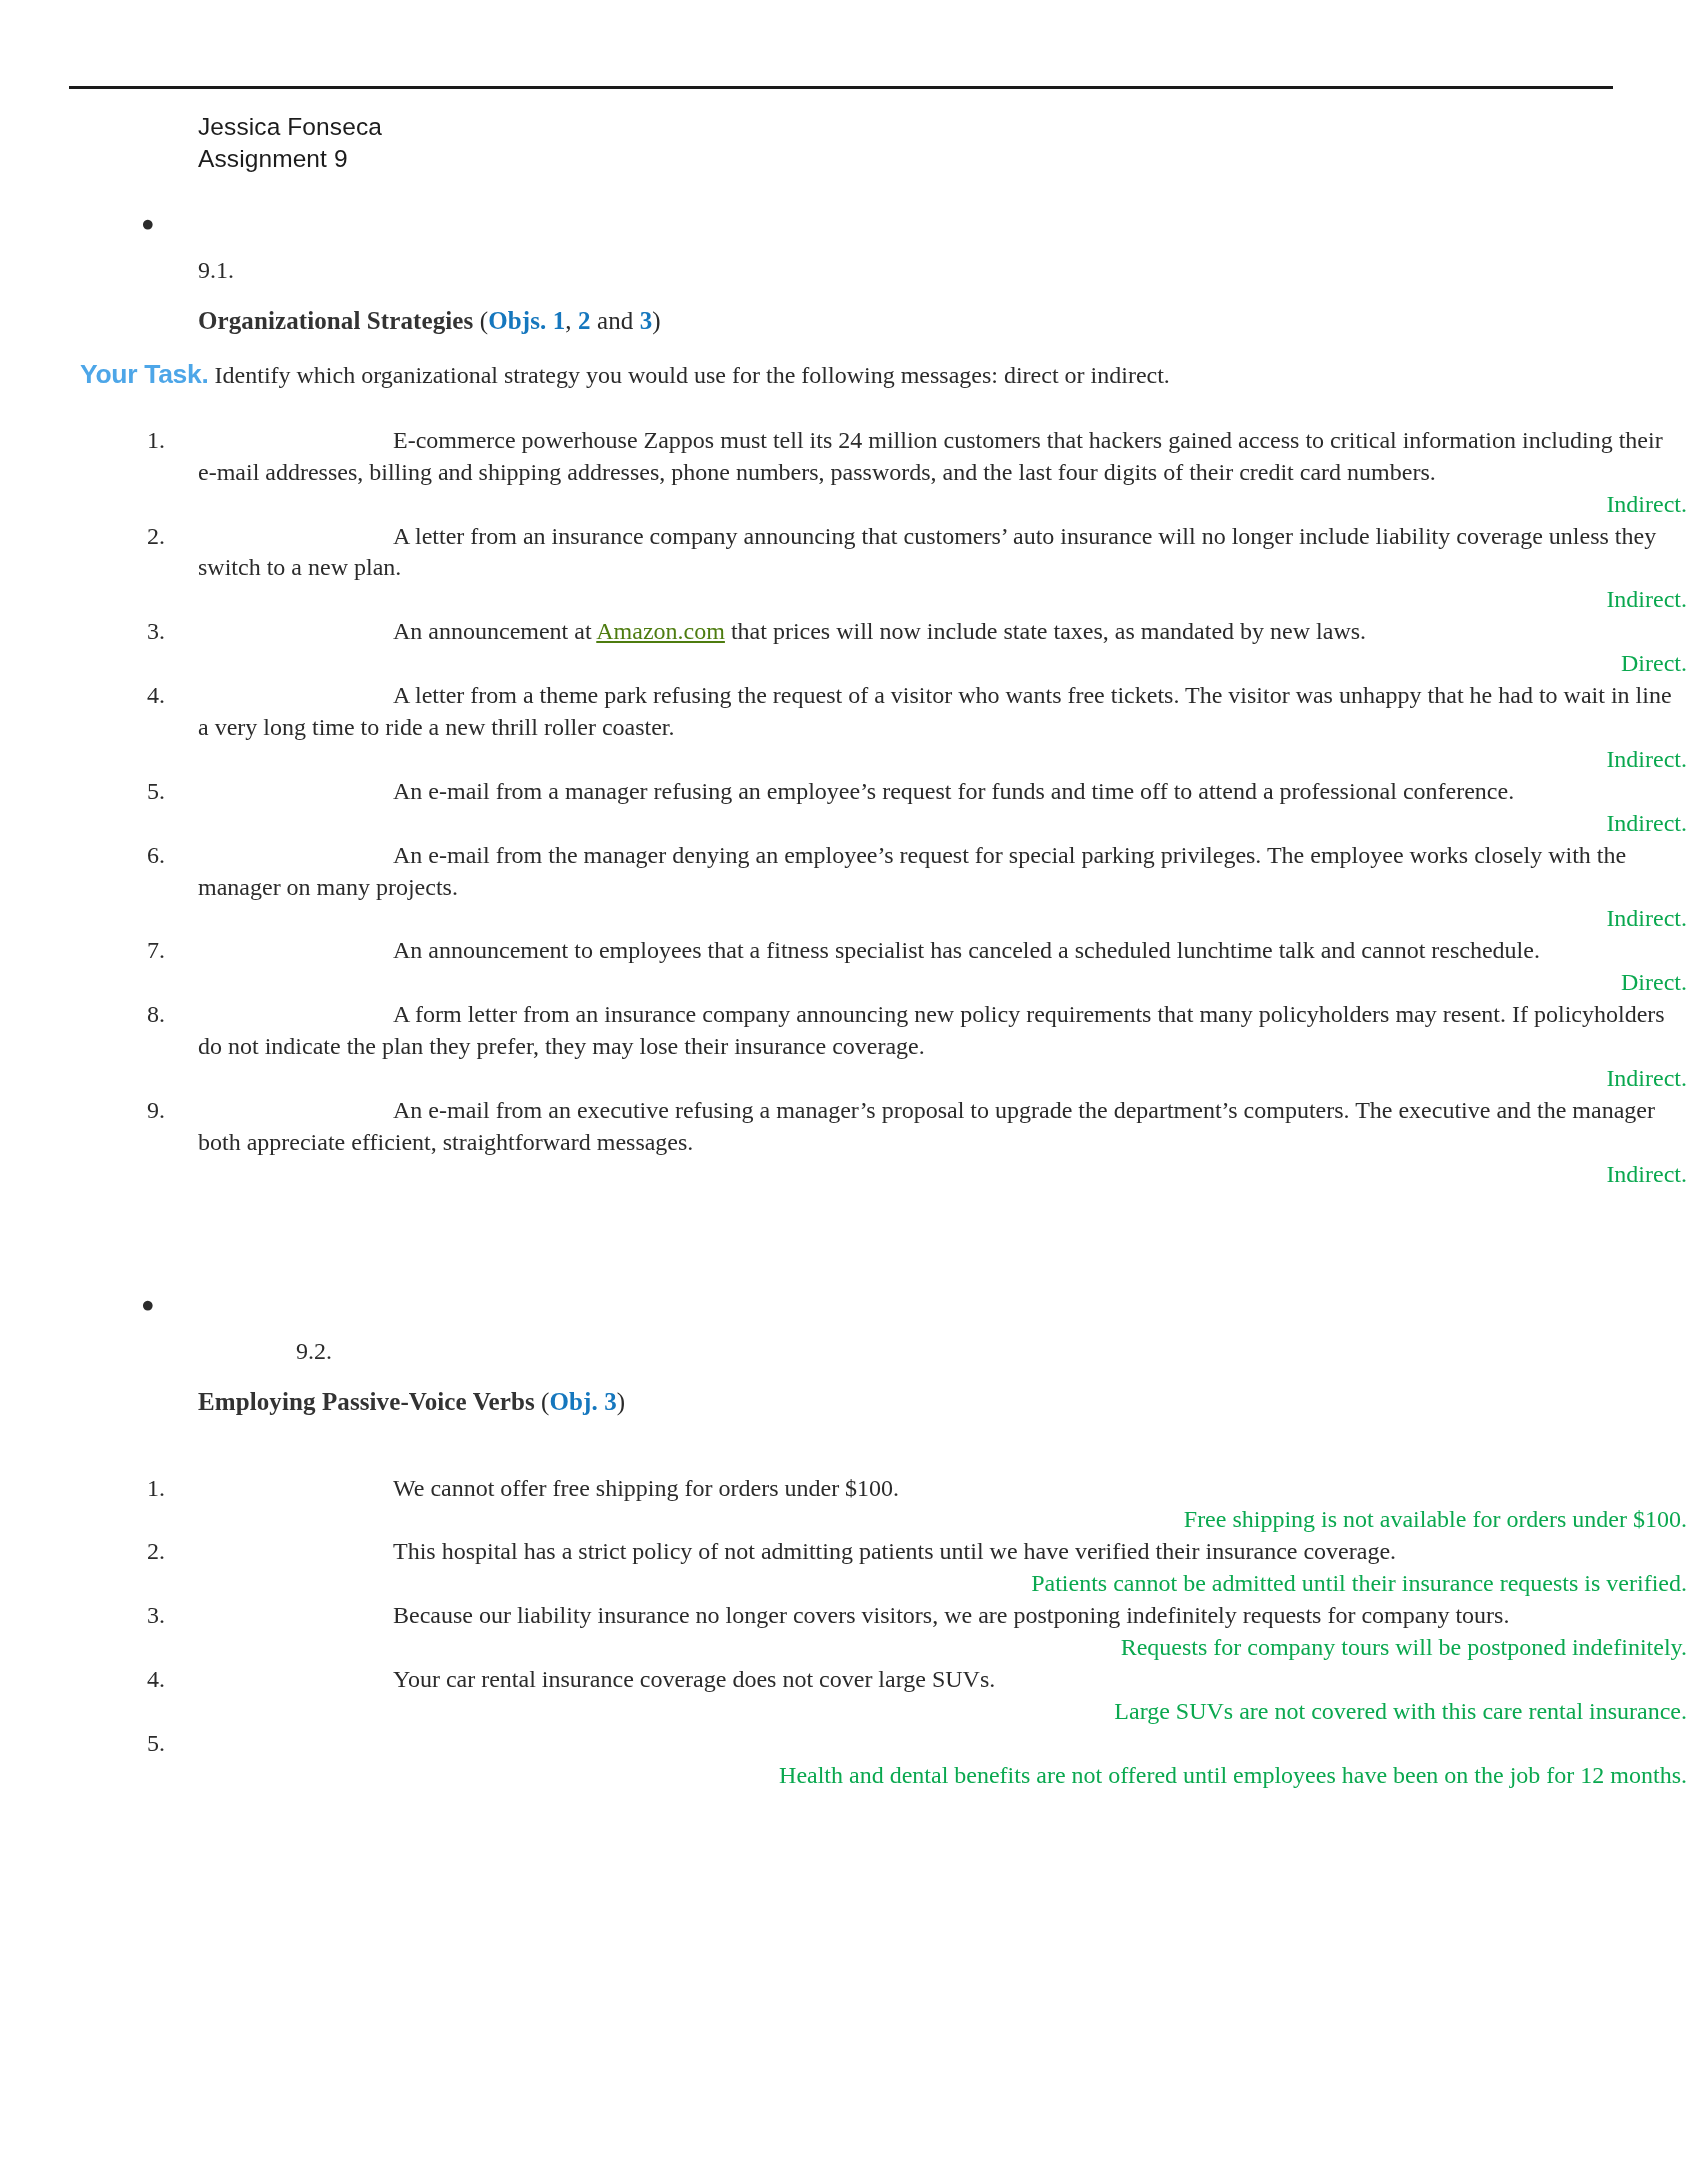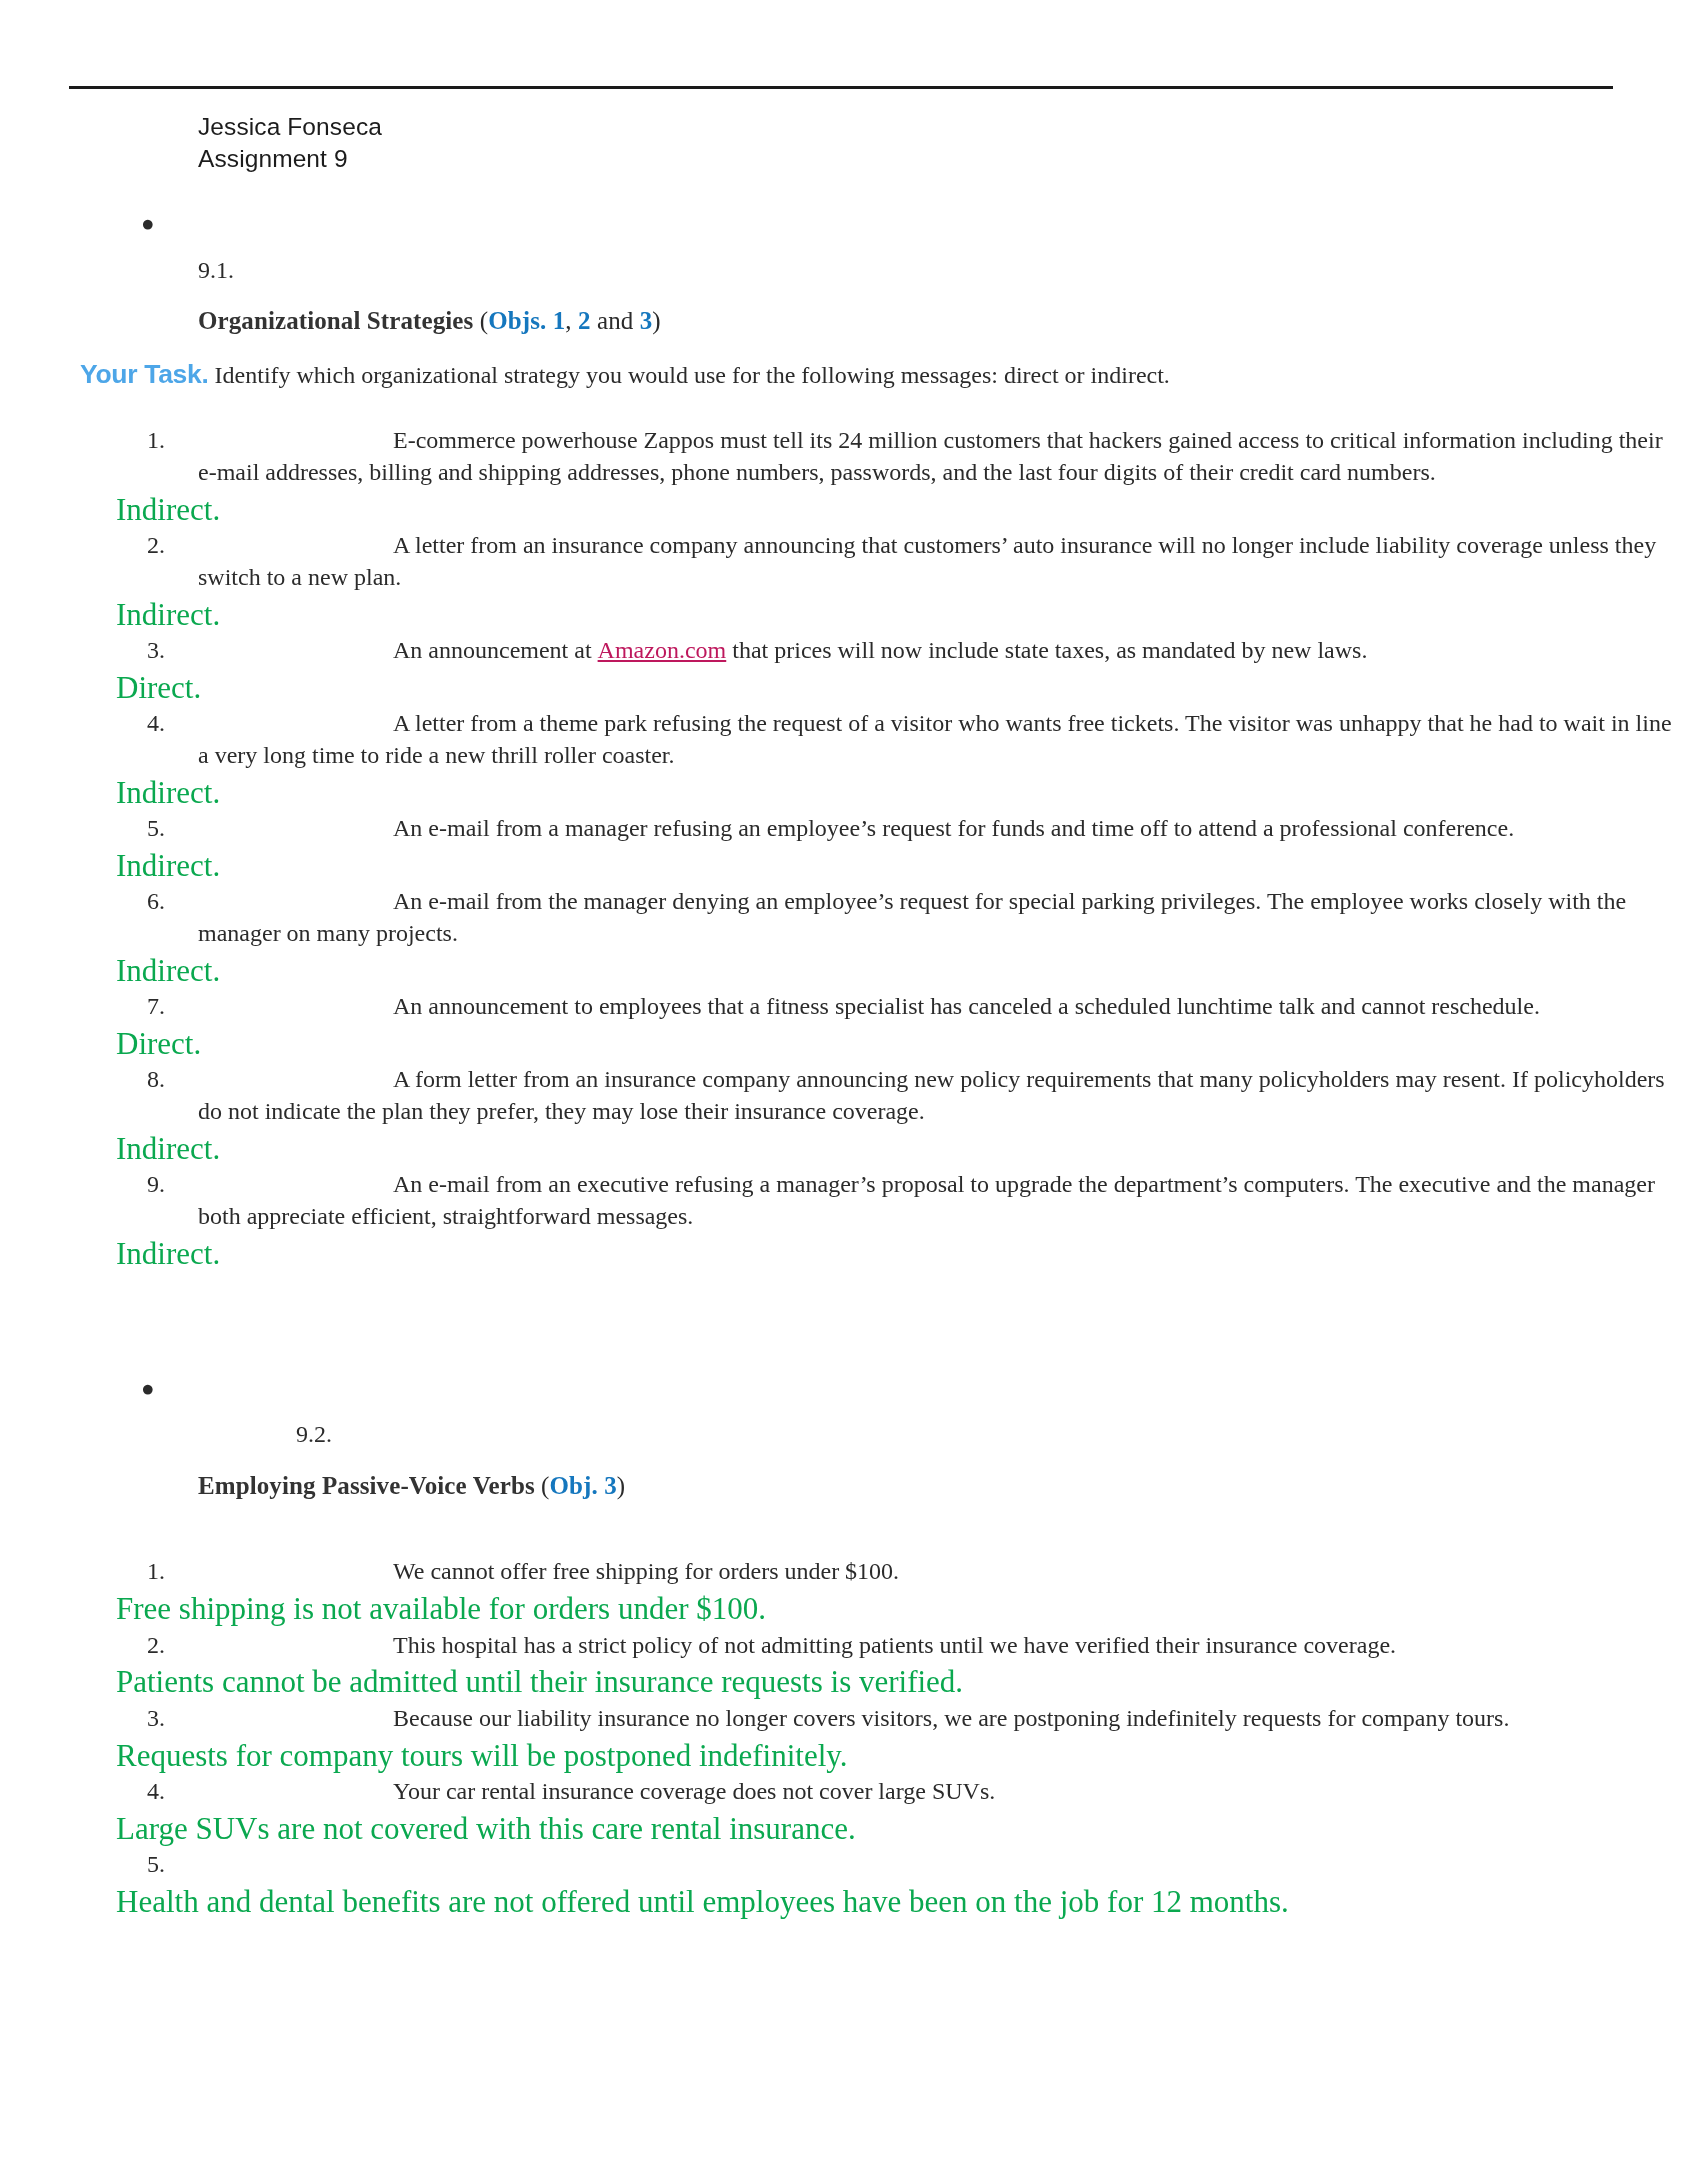--- a/index.html
+++ b/index.html
@@ -116,30 +116,30 @@
     position: absolute;
     left: -51px;
     top: 0;
     width: 40px;
     text-align: left;
   }
   .qitem .qtab { display: inline-block; width: 195px; }
   .qitem .qtext { }
 
   .answer {
-    margin-left: 116px;
-    font-size: 31px;
+    margin-left: 83px;
+    font-size: 24px;
     line-height: 1.33;
     color: #0aa84f;
+    text-align: right;
   }
 
   a.inline-link, .inline-link {
-    color: #be185d;
+    color: #4d7c0f;
     text-decoration: underline;
-    font-family: Liberation Serif, serif;
   }
   .spacer-sm { height: 22.5px; }
   .spacer-md { height: 34px; }
   .spacer-xl { height: 99px; }
 </style>
 </head>
 <body>
 
 <div class="page">
 

